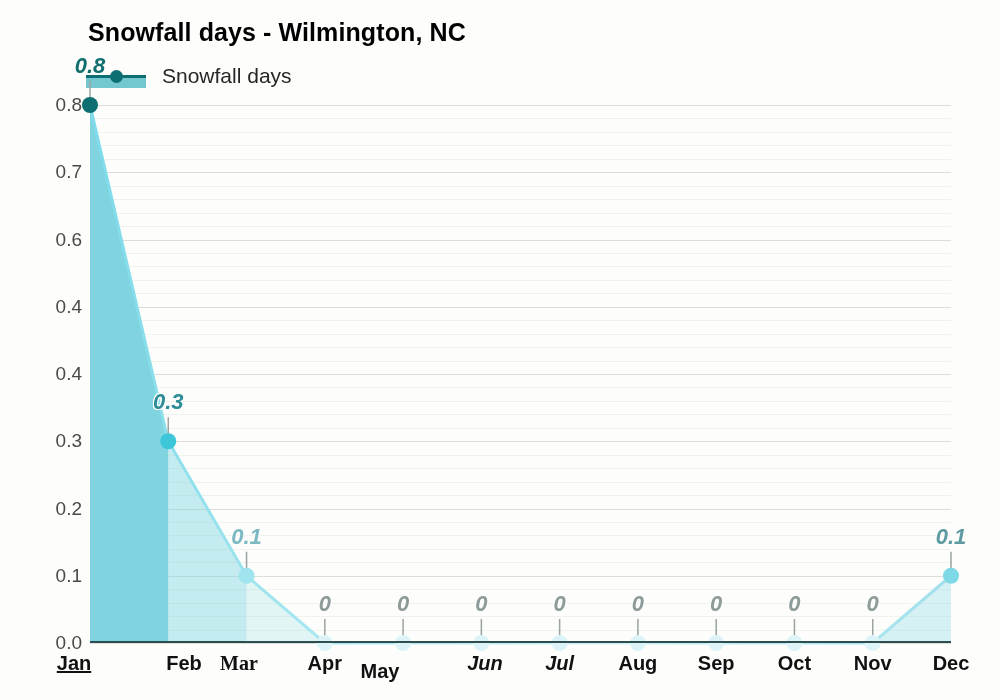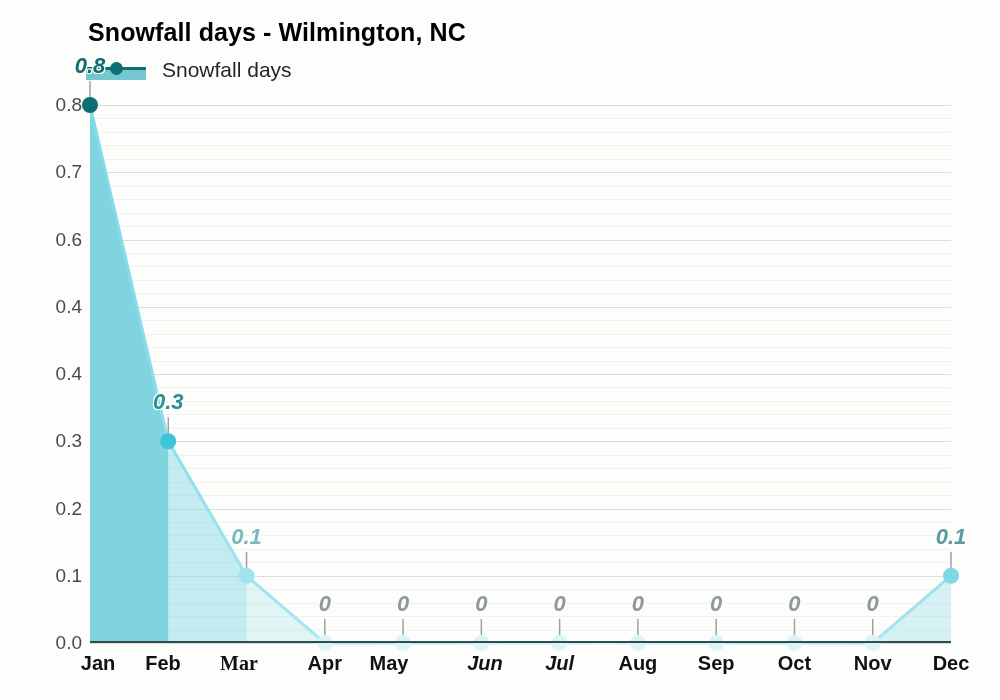--- a/index.html
+++ b/index.html
@@ -33,21 +33,21 @@
     letter-spacing: 0.1px;
     white-space: nowrap;
   }
 
   
   .legend {
     position: absolute;
     left: 86px;
     top: 58px;
     display: flex;
-    align-items: flex-start;
+    align-items: flex-end;
     height: 30px;
   }
   .legend-swatch {
     position: relative;
     width: 60px;
     height: 22px;
   }
   .legend-fill {
     position: absolute;
     left: 0;
@@ -285,25 +285,25 @@
       <div class="ytick" style="top: 575.75px;">0.1</div>
       <div class="ytick" style="top: 508.5px;">0.2</div>
       <div class="ytick" style="top: 441.25px;">0.3</div>
       <div class="ytick" style="top: 374px;">0.4</div>
       <div class="ytick" style="top: 306.75px;">0.4</div>
       <div class="ytick" style="top: 239.5px;">0.6</div>
       <div class="ytick" style="top: 172.25px;">0.7</div>
       <div class="ytick" style="top: 105px;">0.8</div>
     </div>
   <div id="xtick-layer">
-      <div class="xtick" style="left: 98px;">Jan</div>
-      <div class="xtick" style="left: 163px;">Feb</div>
+      <div class="xtick" style="left: 74px; text-decoration: underline;">Jan</div>
+      <div class="xtick" style="left: 184px;">Feb</div>
       <div class="xtick" style="left: 239px; font-family: Liberation Serif, serif;">Mar</div>
       <div class="xtick" style="left: 324.818px;">Apr</div>
-      <div class="xtick" style="left: 389px;">May</div>
+      <div class="xtick" style="left: 380px; margin-top: 8px;">May</div>
       <div class="xtick" style="left: 485px; font-style: italic;">Jun</div>
       <div class="xtick" style="left: 559.636px; font-style: italic;">Jul</div>
       <div class="xtick" style="left: 637.909px;">Aug</div>
       <div class="xtick" style="left: 716.182px;">Sep</div>
       <div class="xtick" style="left: 794.455px;">Oct</div>
       <div class="xtick" style="left: 872.727px;">Nov</div>
       <div class="xtick" style="left: 951px; text-align: center;">Dec</div>
     </div>
   <div id="dlabel-layer">
       <div class="dlabel" style="left: 90px; top: 79px; color: rgb(17, 112, 111);">0.8</div>

